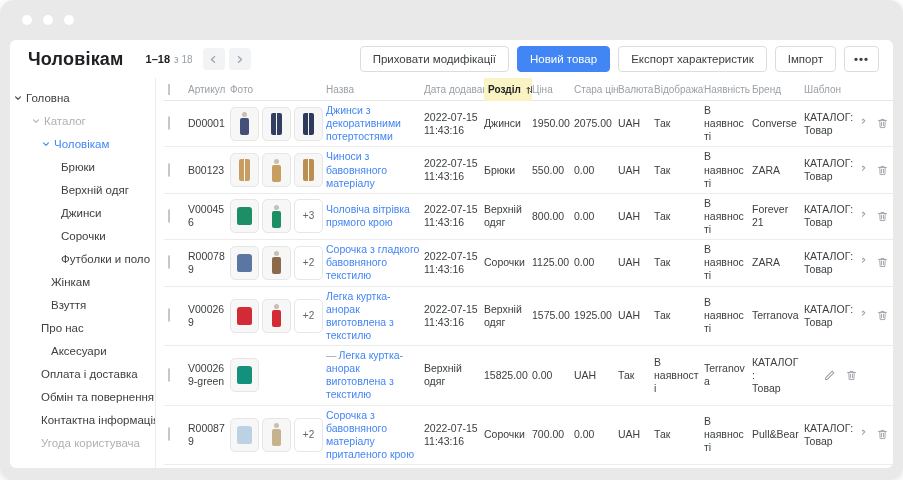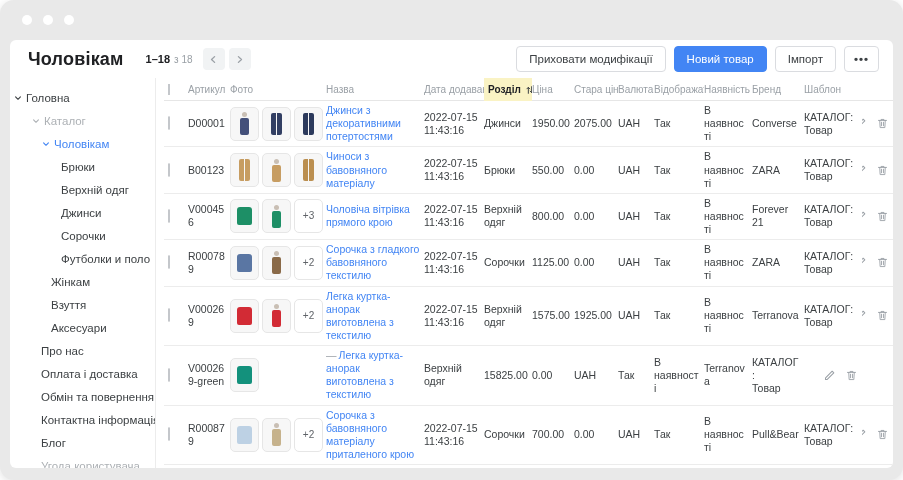--- a/index.html
+++ b/index.html
@@ -75,20 +75,21 @@
         </button>
         <button class="pagbtn">
           <svg width="9" height="9" viewBox="0 0 10 10">
               <path d="M3.8 1.8 L7.2 5 L3.8 8.2" fill="none" stroke="currentColor" stroke-width="1.5" stroke-linecap="round" stroke-linejoin="round"></path>
             </svg>
         </button>
       </div>
       <div class="actions" id="header-actions">
           <button class="btn">Приховати модифікації</button>
           <button class="btn primary">Новий товар</button>
+          <button class="btn">Експорт характеристик</button>
           <button class="btn">Імпорт</button>
           <button class="btn more">•••</button>
         </div>
     </div>
     <div class="bodyrow">
       <nav class="sidebar" id="sidebar">
           <div class="nav-item" style="padding-left: 4px;">
             <span class="chev">
               <svg width="8" height="8" viewBox="0 0 10 10">
                 <path d="M2 3.5 L5 6.6 L8 3.5" fill="none" stroke="currentColor" stroke-width="1.4" stroke-linecap="round" stroke-linejoin="round"></path>
@@ -126,37 +127,34 @@
           </div>
           <div class="nav-item" style="padding-left: 51px;">
             <span>Футболки и поло</span>
           </div>
           <div class="nav-item" style="padding-left: 41px;">
             <span>Жінкам</span>
           </div>
           <div class="nav-item" style="padding-left: 41px;">
             <span>Взуття</span>
           </div>
+          <div class="nav-item" style="padding-left: 31px;">
+            <span>Про нас</span>
+          </div>
           <div class="nav-item" style="padding-left: 41px;">
             <span>Аксесуари</span>
           </div>
           <div class="nav-item" style="padding-left: 31px;">
-            <span>Про нас</span>
-          </div>
-          <div class="nav-item" style="padding-left: 31px;">
             <span>Оплата і доставка</span>
           </div>
           <div class="nav-item" style="padding-left: 31px;">
             <span>Обмін та повернення</span>
           </div>
           <div class="nav-item" style="padding-left: 31px;">
             <span>Контактна інформація</span>
-          </div>
-          <div class="nav-item" style="padding-left: 31px;">
-            <span>Блог</span>
           </div>
           <div class="nav-item muted" style="padding-left: 31px;">
             <span>Угода користувача</span>
           </div>
         </nav>
       <div class="table">
         <div class="grid thead" id="thead">
             <div class="cell"><span class="cb"></span></div>
             <div class="cell">Артикул</div>
             <div class="cell">Фото</div>

